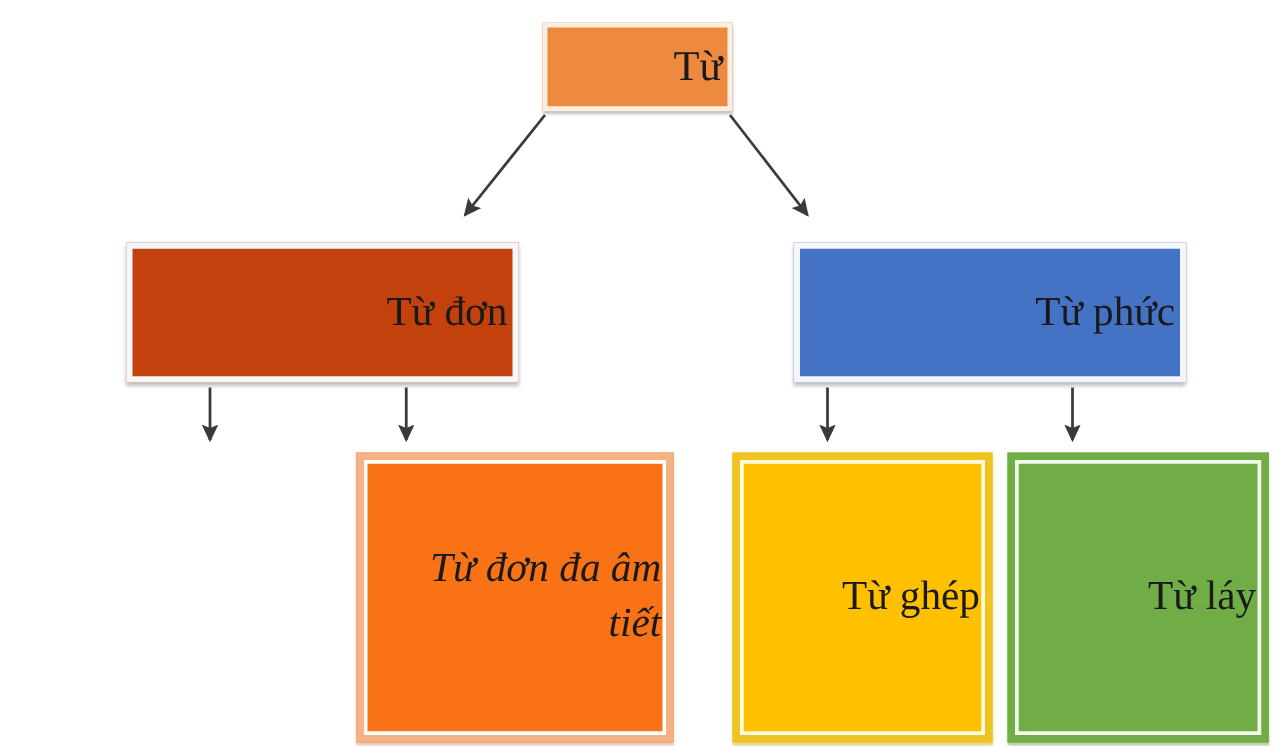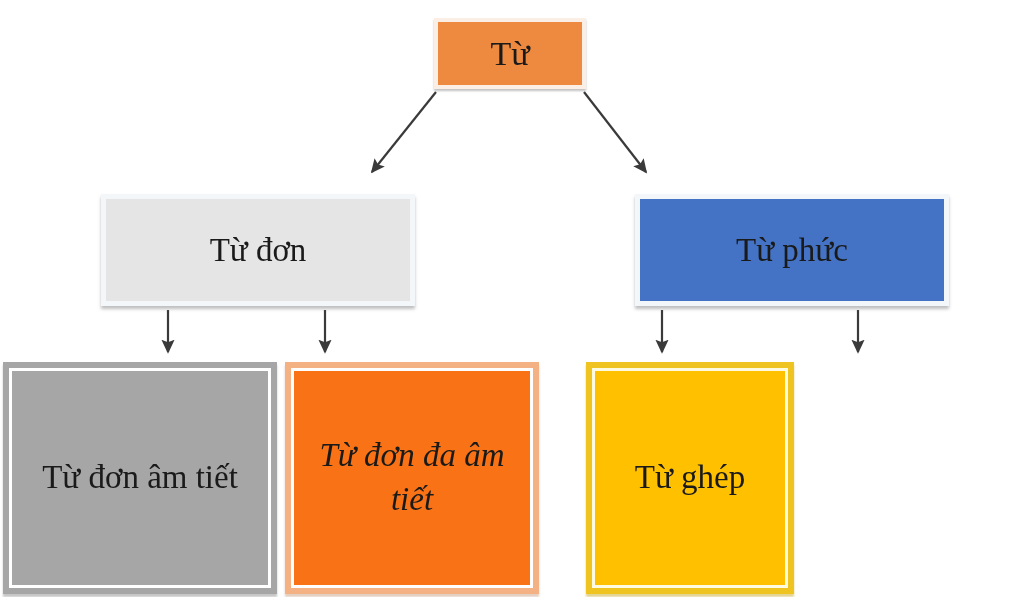--- a/index.html
+++ b/index.html
@@ -41,21 +41,22 @@
     align-items: center;
     justify-content: center;
     text-align: center;
     z-index: 2;
     color: #1a1a1a;
     line-height: 1.16;
   }
   .node .label {
     display: block;
     width: 100%;
-    padding: 0 16px;
+    padding: 0 4px;
+    text-align: right;
   }
 
   
   .node-root {
     left: 434px;
     top: 18px;
     width: 152px;
     height: 71px;
     background: #ED8A3F;
     border: 4px solid #FBEEE4;
@@ -67,21 +68,21 @@
   .node-l2 {
     height: 112px;
     border: 5px solid #F4F7FA;
     box-shadow: 0 3px 3px rgba(130,130,130,0.5);
     font-size: 33px;
   }
   .node-tu-don {
     left: 101px;
     top: 194px;
     width: 314px;
-    background: #e5e5e5;
+    background: #c2410c;
   }
   .node-tu-phuc {
     left: 635px;
     top: 194px;
     width: 314px;
     background: #4472C4;
   }
 
   
   .node-l3 {
@@ -159,26 +160,26 @@
   </div>
 
   <div class="node node-l2 node-tu-don">
     <span class="label">Từ đơn</span>
   </div>
 
   <div class="node node-l2 node-tu-phuc">
     <span class="label">Từ phức</span>
   </div>
 
-  <div class="node node-l3 node-am-tiet">
-    <span class="label">Từ đơn âm tiết</span>
-  </div>
 
   <div class="node node-l3 node-da-am-tiet">
     <span class="label">Từ đơn đa âm tiết</span>
   </div>
 
   <div class="node node-l3 node-tu-ghep">
     <span class="label">Từ ghép</span>
   </div>
 
+  <div class="node node-l3 node-tu-lay">
+    <span class="label">Từ láy</span>
+  </div>
 
 </div>
 
 </body></html>

